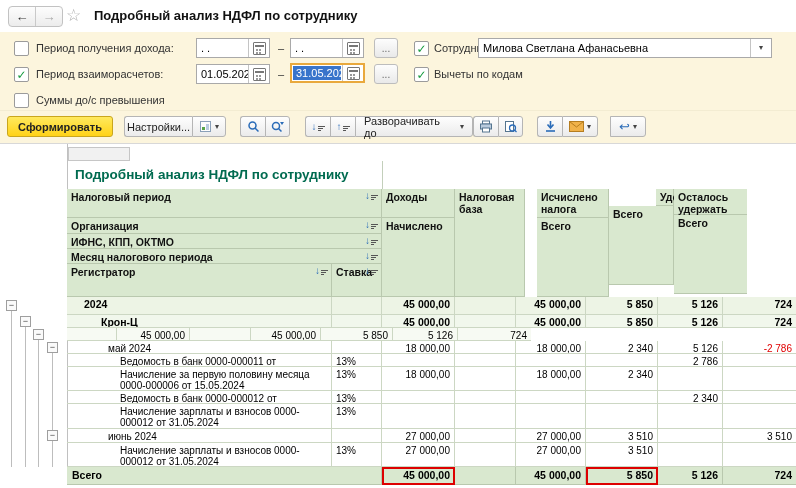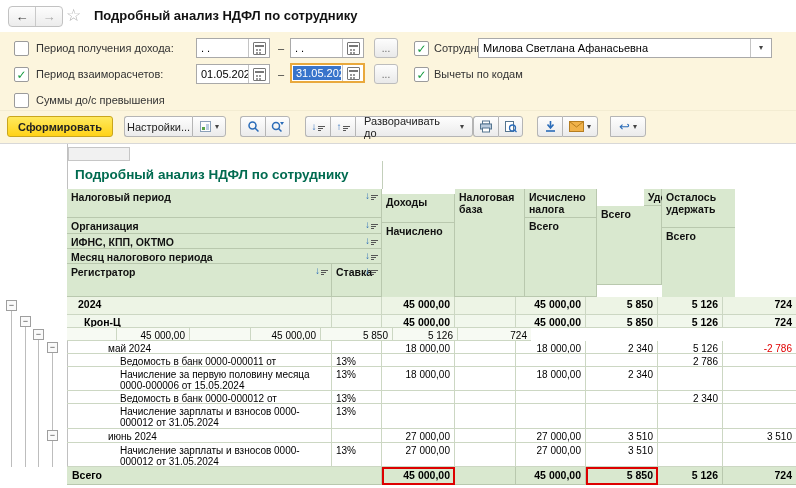--- a/index.html
+++ b/index.html
@@ -332,50 +332,50 @@
       </div>
 
       <div class="rightcol" style="width:73px;justify-content:center;">
         <div class="hcell" style="height:29px;">Доходы</div>
         <div class="hcell" style="height:16px;border-bottom:0;">Начислено</div>
         <div class="hcell" style="height:63px;"></div>
       </div>
       <div class="rightcol" style="width:70px;">
         <div class="hcell" style="height:108px;">Налоговая база</div>
       </div>
-      <div class="rightcol" style="width:72px;">
+      <div class="rightcol" style="width:72px;margin-left:12px;">
         <div class="hcell" style="height:29px;">Исчислено налога</div>
         <div class="hcell" style="height:16px;border-bottom:0;">Всего</div>
         <div class="hcell" style="height:63px;"></div>
       </div>
       <div class="rightcol" style="width:65px;">
         <div class="hcell" style="height:17px;margin-left:47px;">Удержано налога</div>
         <div class="hcell" style="height:16px;border-bottom:0;">Всего</div>
         <div class="hcell" style="height:63px;"></div>
       </div>
       <div class="rightcol" style="width:73px;">
-        <div class="hcell" style="height:39px;border-right:0;">Осталось удержать</div>
+        <div class="hcell" style="height:26px;border-right:0;">Осталось удержать</div>
         <div class="hcell" style="height:16px;border-bottom:0;border-right:0;">Всего</div>
         <div class="hcell" style="height:63px;border-right:0;"></div>
       </div>
     </div>
 
     <div class="rows" id="rows">
         <div class="trow b" style="height: 18px;">
-          <div class="c lab lvl1bg" style="padding-left: 11px;">2024</div>
+          <div class="c lab lvl1bg" style="padding-left: 17px;">2024</div>
           <div class="c rate lvl1bg"></div>
           <div class="c num lvl1bg" style="width: 73px;">45 000,00</div>
           <div class="c num lvl1bg" style="width: 61px;"></div>
           <div class="c num lvl1bg" style="width: 70px;">45 000,00</div>
           <div class="c num lvl1bg" style="width: 72px;">5 850</div>
           <div class="c num lvl1bg" style="width: 65px;">5 126</div>
           <div class="c num lvl1bg" style="width: 73px; border-right: 0px;">724</div>
         </div>
         <div class="trow b" style="height: 13px;">
-          <div class="c lab lvl2bg" style="padding-left: 17px;">Крон-Ц</div>
+          <div class="c lab lvl2bg" style="padding-left: 34px;">Крон-Ц</div>
           <div class="c rate lvl2bg"></div>
           <div class="c num lvl2bg" style="width: 73px;">45 000,00</div>
           <div class="c num lvl2bg" style="width: 61px;"></div>
           <div class="c num lvl2bg" style="width: 70px;">45 000,00</div>
           <div class="c num lvl2bg" style="width: 72px;">5 850</div>
           <div class="c num lvl2bg" style="width: 65px;">5 126</div>
           <div class="c num lvl2bg" style="width: 73px; border-right: 0px;">724</div>
         </div>
         <div class="trow" style="height: 13px;">
           <div class="c rate lvl3bg"></div>

